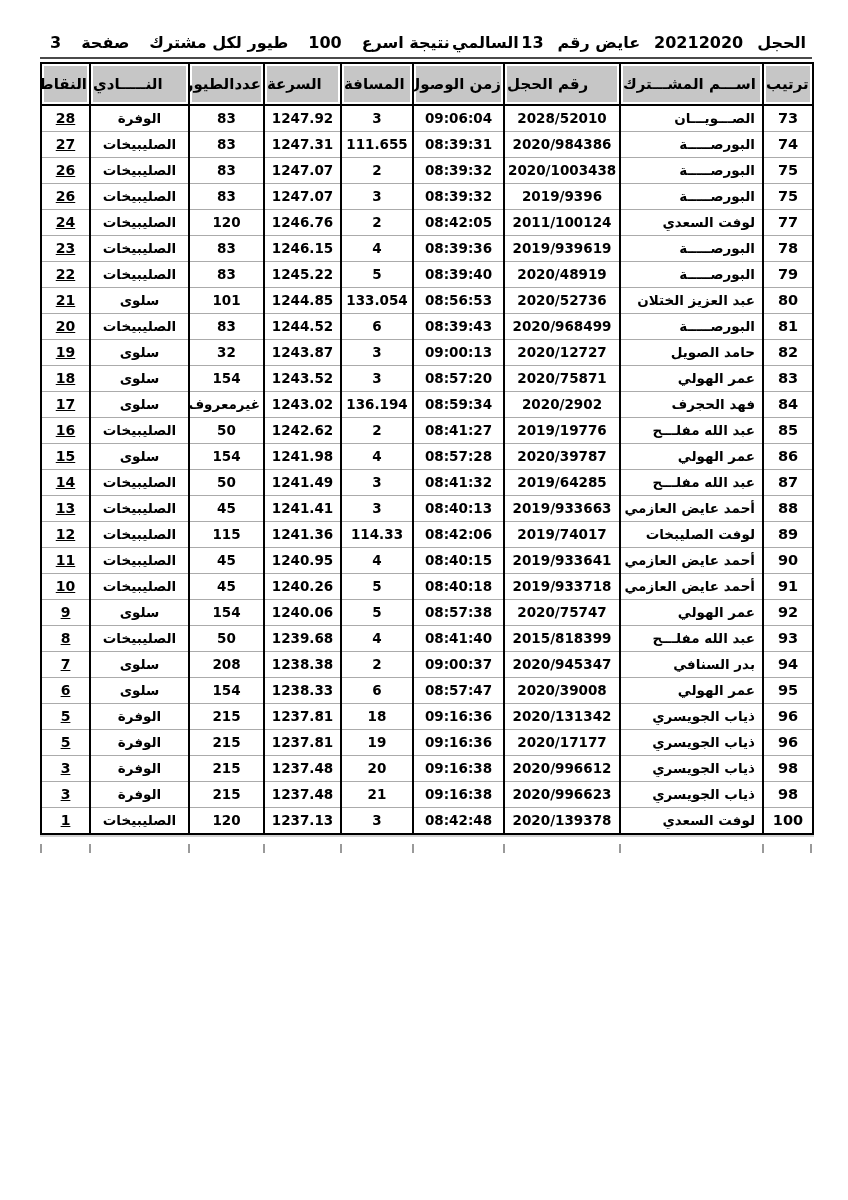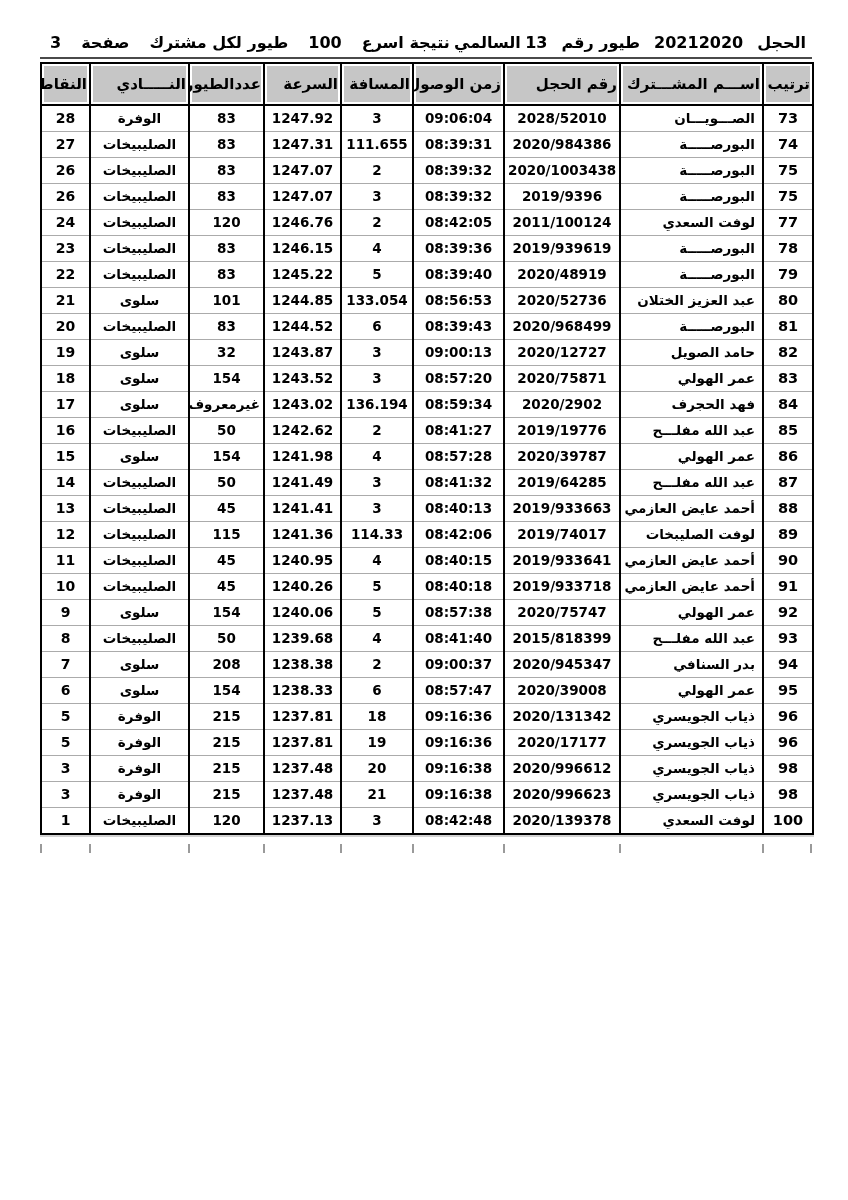--- a/index.html
+++ b/index.html
@@ -23,52 +23,52 @@
     border:2px solid #000;
     box-shadow:0 2px 0 rgba(0,0,0,0.18);
   }
   col.c-rank{width:50px;}  col.c-name{width:143px;} col.c-ring{width:116px;}
   col.c-time{width:91px;}  col.c-dist{width:72px;}  col.c-speed{width:77px;}
   col.c-birds{width:75px;} col.c-club{width:99px;}  col.c-points{width:49px;}
   th{
     background:#c6c6c6;border:2px solid #000;border-top-width:2px;
     box-shadow:inset 0 0 0 2px #ffffff;
     font-size:15px;font-weight:bold;height:40px;padding:0 2px;
-    text-align:right;vertical-align:middle;overflow:hidden;white-space:nowrap;
+    text-align:left;vertical-align:middle;overflow:hidden;white-space:nowrap;
   }
   td{
     border-left:2px solid #000;border-right:2px solid #000;
     border-top:1px solid #ababab;
     font-size:13.5px;font-weight:bold;height:25px;line-height:25px;
     text-align:center;vertical-align:middle;padding:0 3px;
     overflow:hidden;white-space:nowrap;
   }
   td.name{text-align:right;padding-right:7px;margin-top:12px;}
   td.ltr{direction:ltr;unicode-bidi:isolate;}
   td.rank{font-size:14.5px;margin-left:28px;}
-  td.points{font-size:14px;}
+  td.points{font-size:14px;text-decoration:underline;}
   
   .ticks{position:relative;height:16px;margin-top:9px;}
   .tick{position:absolute;top:0;width:2px;height:9px;background:#9a9a9a;}
   .tick:nth-child(1){left:0;}   .tick:nth-child(2){left:49px;}
   .tick:nth-child(3){left:148px;}.tick:nth-child(4){left:223px;}
   .tick:nth-child(5){left:300px;}.tick:nth-child(6){left:372px;}
   .tick:nth-child(7){left:463px;}.tick:nth-child(8){left:579px;}
   .tick:nth-child(9){left:722px;}.tick:nth-child(10){left:770px;}
 </style>
 </head>
 <body>
 
 <div class="sheet">
 
   <div class="title-row">
     <span class="title-group">
       <span>الحجل</span>
       <span>20212020</span>
-      <span>طيور رقم</span>
+      <span>عايض رقم</span>
       <span>13</span>
     </span>
     <span class="title-group">
       <span>السالمي</span>
     </span>
     <span class="title-group tight">
       <span>نتيجة اسرع</span>
       <span>100</span>
       <span>طيور لكل مشترك</span>
       <span>صفحة</span>

